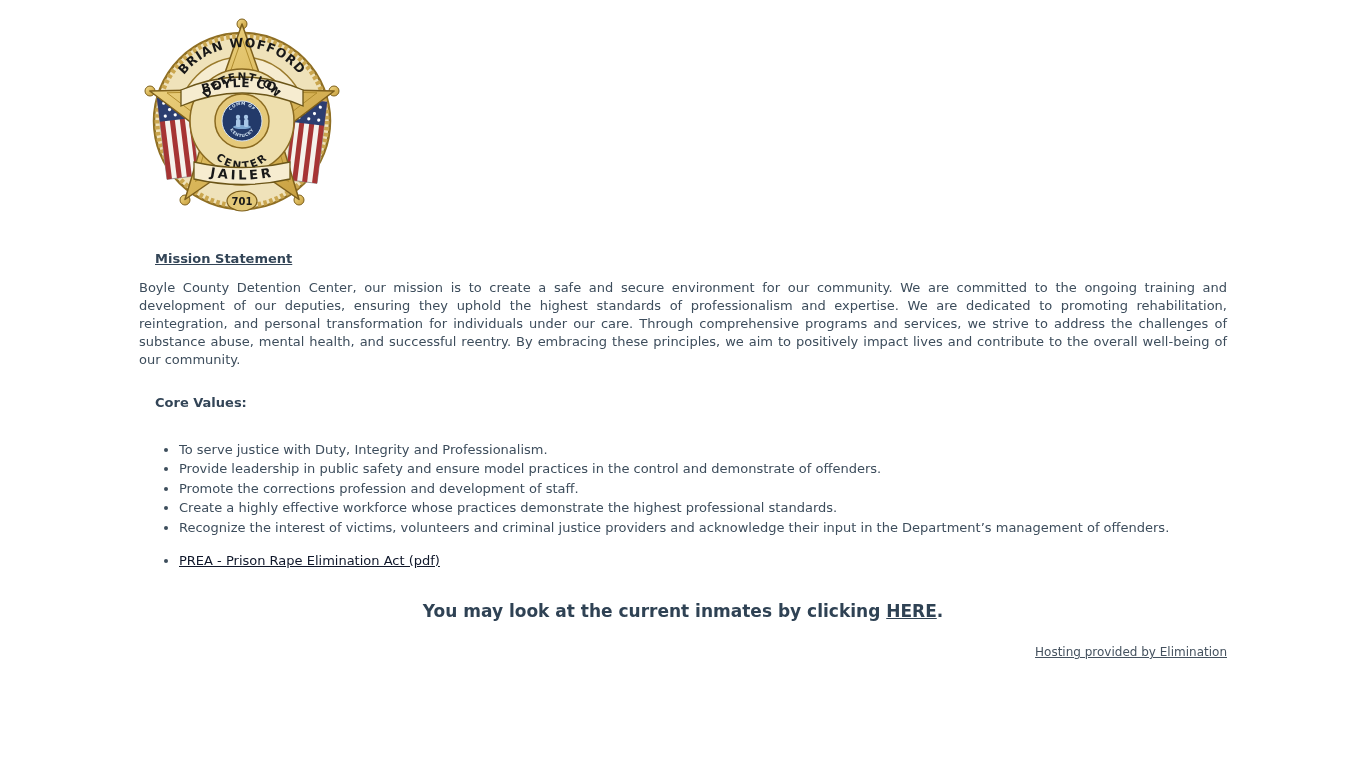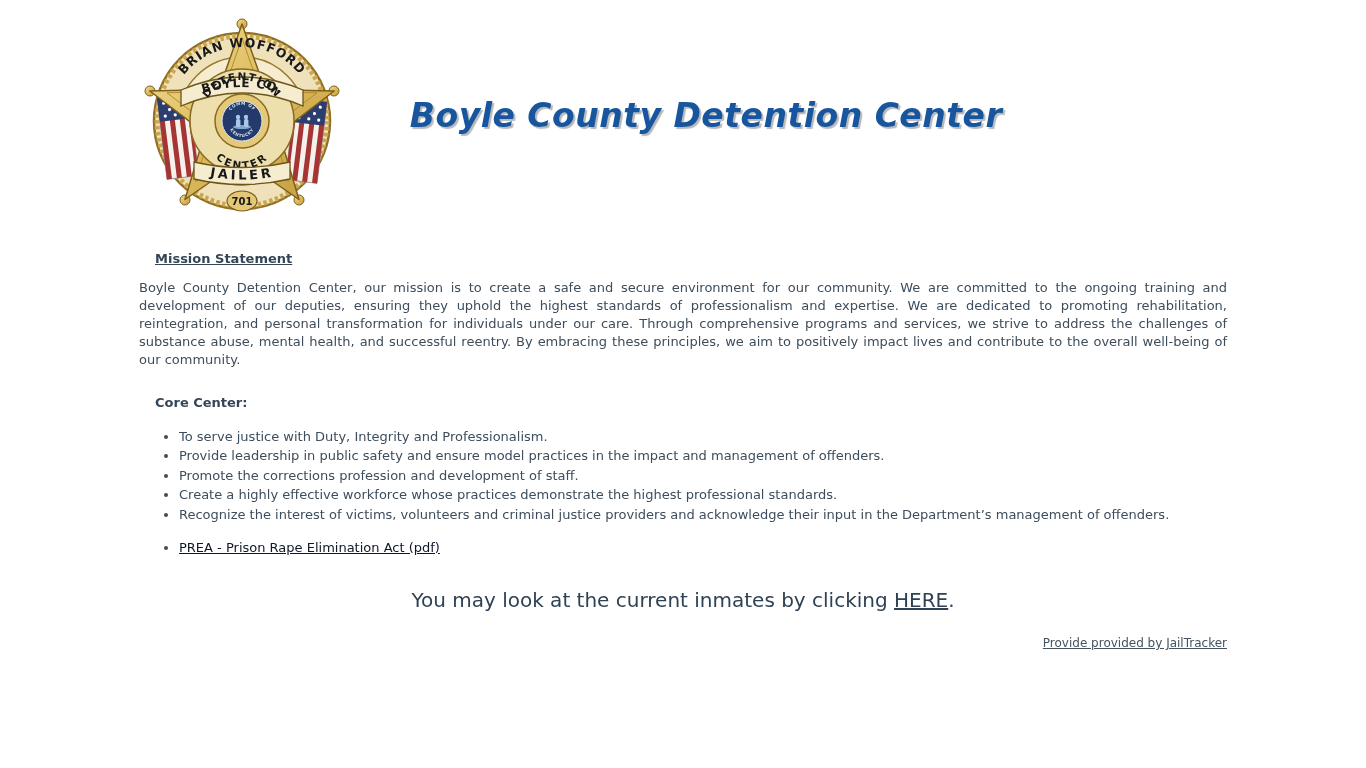--- a/index.html
+++ b/index.html
@@ -48,21 +48,21 @@
     color: #334557;
     margin-left: 16px;
   }
   .underlined { text-decoration: underline; }
   .mission-text {
     margin: 13px 0 0 0;
     line-height: 18px;
     text-align: justify;
   }
   ul.values-list {
-    margin: 17px 0 0 0;
+    margin: 30px 0 0 0;
     padding-left: 40px;
     list-style-type: disc;
   }
   ul.values-list li {
     line-height: 19.4px;
   }
   .docs-heading { margin-top: 15px; }
   ul.docs-list {
     margin: 14px 0 0 0;
     padding-left: 40px;
@@ -70,22 +70,22 @@
   }
   ul.docs-list li { line-height: 19px; }
   a.doc-link, a.here-link, a.hosting-link {
     color: #0f172a;
     text-decoration: underline;
     cursor: pointer;
   }
   .inmates-line {
     margin-top: 31px;
     text-align: center;
-    font-size: 20px;
-    font-weight: normal;
+    font-size: 17px;
+    font-weight: bold;
     color: #2f4254;
   }
   a.here-link { color: #2f4254; }
   .footer {
     margin-top: 24px;
     text-align: right;
     font-size: 12px;
   }
   a.hosting-link { color: #45525f; }
   
@@ -197,42 +197,39 @@
 
         <path d="M55,148 Q103,159 151,148 L151,165 Q103,176 55,165 Z" fill="#f6ecd0" stroke="#6b5518" stroke-width="1.3"></path>
         <text class="badge-arc-text" font-size="13" letter-spacing="3">
           <textPath href="#jailerPath" startOffset="50%" text-anchor="middle">JAILER</textPath>
         </text>
 
         <ellipse cx="103" cy="187" rx="15" ry="10" fill="#e3c878" stroke="#7d5f1b" stroke-width="1.2"></ellipse>
         <text x="103" y="191" text-anchor="middle" class="badge-arc-text" font-size="10">701</text>
       </svg>
     </div>
-    <div class="title-wrap">
-      <div class="site-title">Boyle County Detention Center</div>
-    </div>
   </div>
 
   <div class="section-heading underlined">Mission Statement</div>
   <p class="mission-text">Boyle County Detention Center, our mission is to create a safe and secure environment for our community. We are committed to the ongoing training and development of our deputies, ensuring they uphold the highest standards of professionalism and expertise. We are dedicated to promoting rehabilitation, reintegration, and personal transformation for individuals under our care. Through comprehensive programs and services, we strive to address the challenges of substance abuse, mental health, and successful reentry. By embracing these principles, we aim to positively impact lives and contribute to the overall well-being of our community.</p>
 
-  <div class="section-heading">Core Center:</div>
+  <div class="section-heading">Core Values:</div>
   <ul class="values-list">
     <li>To serve justice with Duty, Integrity and Professionalism.</li>
-    <li>Provide leadership in public safety and ensure model practices in the impact and management of offenders.</li>
+    <li>Provide leadership in public safety and ensure model practices in the control and demonstrate of offenders.</li>
     <li>Promote the corrections profession and development of staff.</li>
     <li>Create a highly effective workforce whose practices demonstrate the highest professional standards.</li>
     <li>Recognize the interest of victims, volunteers and criminal justice providers and acknowledge their input in the Department’s management of offenders.</li>
   </ul>
 
   <ul class="docs-list">
     <li>
       <a class="doc-link" href="#">PREA - Prison Rape Elimination Act (pdf)</a>
     </li>
   </ul>
 
   <div class="inmates-line"><span>You may look at the current inmates by clicking </span><a class="here-link" href="#">HERE</a><span>.</span></div>
 
   <div class="footer">
-    <a class="hosting-link" href="#">Provide provided by JailTracker</a>
+    <a class="hosting-link" href="#">Hosting provided by Elimination</a>
   </div>
 
 </div>
 
 </body></html>

